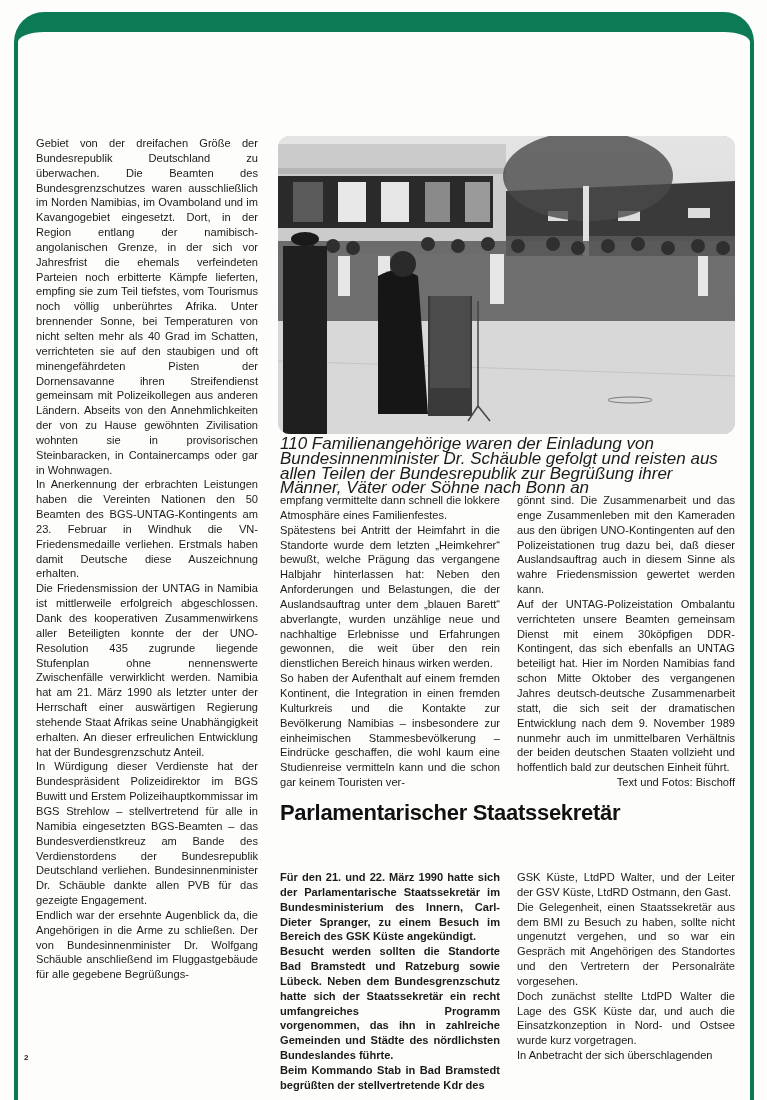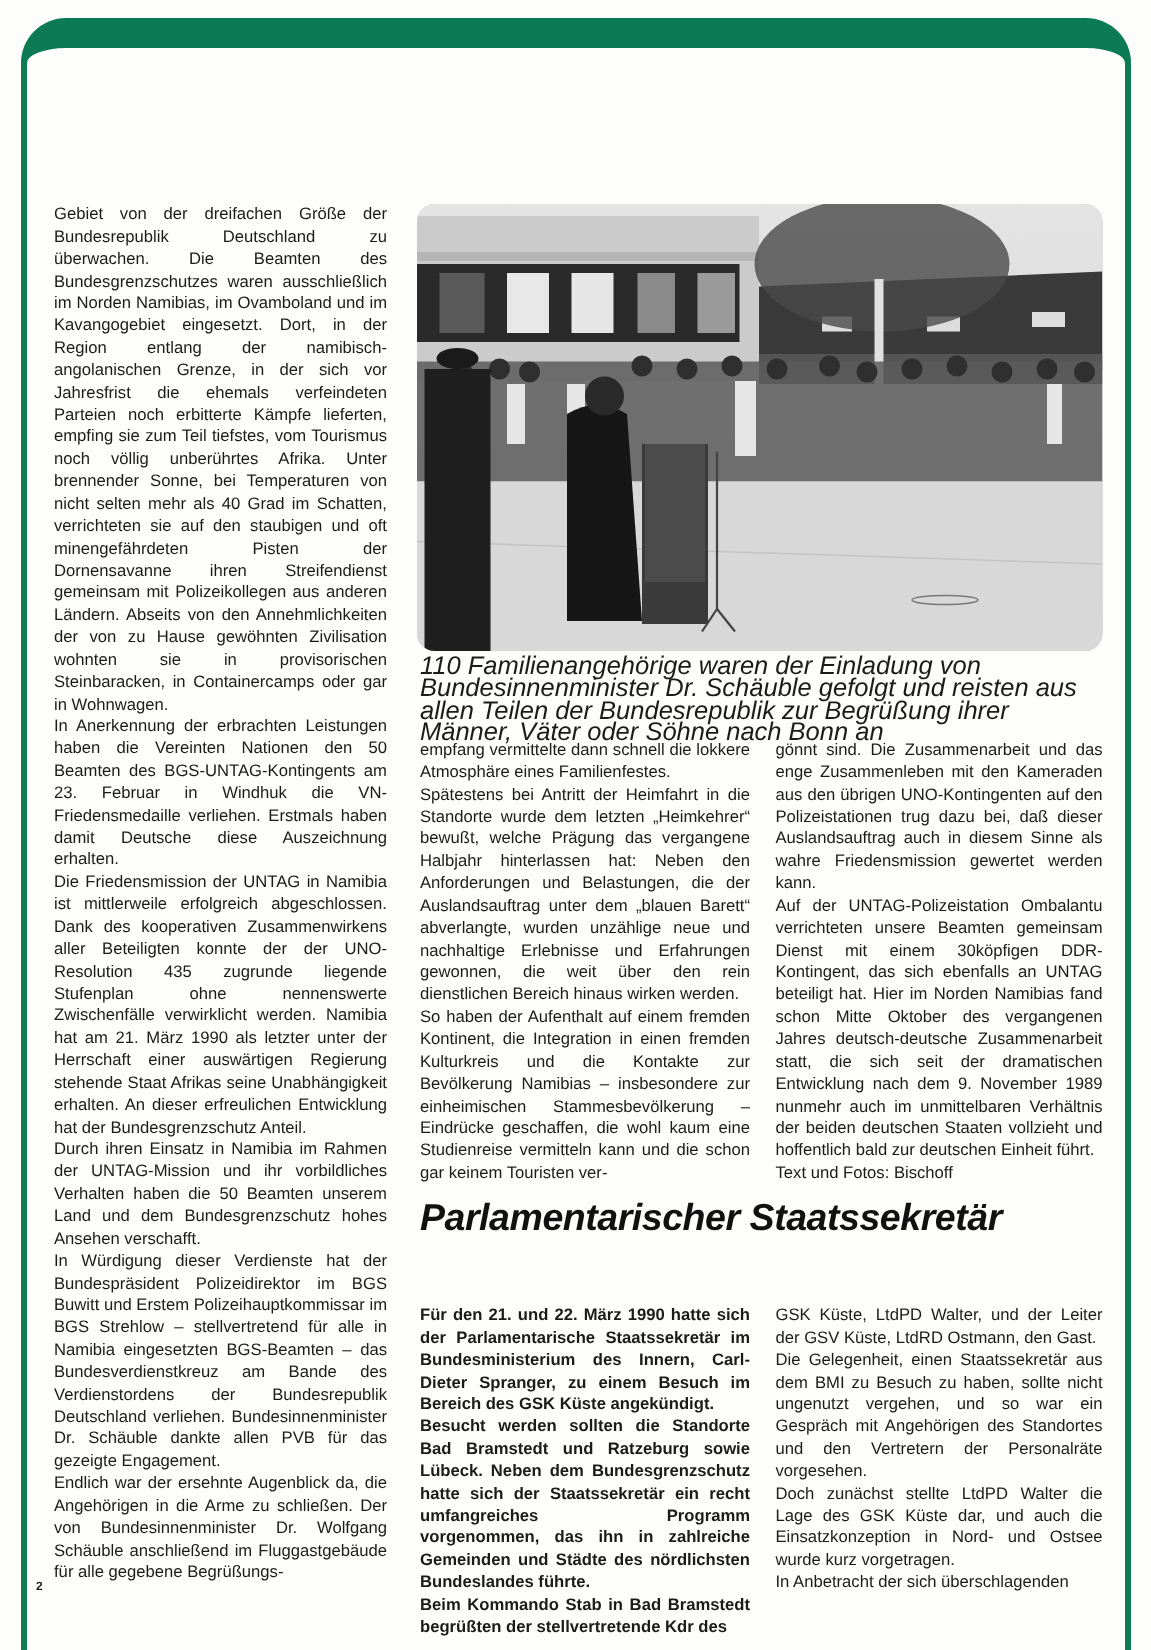--- a/index.html
+++ b/index.html
@@ -12,35 +12,34 @@
   .col p { margin:0; text-indent:0; }
   .c1 { left:36px; top:136px; width:222px; }
   .c2 { left:280px; top:493px; width:220px; }
   .c3 { left:517px; top:493px; width:218px; }
   .c4 { left:280px; top:870px; width:220px;font-weight:bold; }
   .c5 { left:517px; top:870px; width:218px; }
   .photo { position:absolute; left:278px; top:136px; width:457px; height:298px; border-radius:12px;
            overflow:hidden; background:#bdbdbd; }
   .caption { position:absolute; left:280px; top:437px; width:455px; font-size:17px; line-height:14.8px;
              font-style:italic; }
-  .headline { position:absolute; left:280px; top:799px; width:470px; font-size:25px; line-height:27px;
-              font-weight:bold; font-style:italic; letter-spacing:-0.3px; color:#111; }
-  .credit { }
+  .headline { position:absolute; left:280px; top:799px; width:470px; font-size:22px; line-height:27px;
+              font-weight:bold; letter-spacing:-0.3px; color:#111; }
+  .credit { text-align:right; }
   .page-num { position:absolute; left:24px; top:1053px; font-size:8px; font-weight:bold; }
 </style>
 </head>
 <body>
 
 <div class="frame"></div>
 
 <div class="col c1">
   <p>Gebiet von der dreifachen Größe der Bundesrepublik Deutschland zu überwachen. Die Beamten des Bundesgrenzschutzes waren ausschließlich im Norden Namibias, im Ovamboland und im Kavangogebiet eingesetzt. Dort, in der Region entlang der namibisch-angolanischen Grenze, in der sich vor Jahresfrist die ehemals verfeindeten Parteien noch erbitterte Kämpfe lieferten, empfing sie zum Teil tiefstes, vom Tourismus noch völlig unberührtes Afrika. Unter brennender Sonne, bei Temperaturen von nicht selten mehr als 40 Grad im Schatten, verrichteten sie auf den staubigen und oft minengefährdeten Pisten der Dornensavanne ihren Streifendienst gemeinsam mit Polizeikollegen aus anderen Ländern. Abseits von den Annehmlichkeiten der von zu Hause gewöhnten Zivilisation wohnten sie in provisorischen Steinbaracken, in Containercamps oder gar in Wohnwagen.</p>
   <p>In Anerkennung der erbrachten Leistungen haben die Vereinten Nationen den 50 Beamten des BGS-UNTAG-Kontingents am 23. Februar in Windhuk die VN-Friedensmedaille verliehen. Erstmals haben damit Deutsche diese Auszeichnung erhalten.</p>
   <p>Die Friedensmission der UNTAG in Namibia ist mittlerweile erfolgreich abgeschlossen. Dank des kooperativen Zusammenwirkens aller Beteiligten konnte der der UNO-Resolution 435 zugrunde liegende Stufenplan ohne nennenswerte Zwischenfälle verwirklicht werden. Namibia hat am 21. März 1990 als letzter unter der Herrschaft einer auswärtigen Regierung stehende Staat Afrikas seine Unabhängigkeit erhalten. An dieser erfreulichen Entwicklung hat der Bundesgrenzschutz Anteil.</p>
-  <p>Durch ihren Einsatz in Namibia im Rahmen der UNTAG-Mission und ihr vorbildliches Verhalten haben die 50 Beamten unserem Land und dem Bundesgrenzschutz hohes Ansehen verschafft.</p>
   <p>In Würdigung dieser Verdienste hat der Bundespräsident Polizeidirektor im BGS Buwitt und Erstem Polizeihauptkommissar im BGS Strehlow – stellvertretend für alle in Namibia eingesetzten BGS-Beamten – das Bundesverdienstkreuz am Bande des Verdienstordens der Bundesrepublik Deutschland verliehen. Bundesinnenminister Dr. Schäuble dankte allen PVB für das gezeigte Engagement.</p>
   <p>Endlich war der ersehnte Augenblick da, die Angehörigen in die Arme zu schließen. Der von Bundesinnenminister Dr. Wolfgang Schäuble anschließend im Fluggastgebäude für alle gegebene Begrüßungs-</p>
 </div>
 
 <div class="photo">
   <svg width="457" height="298" viewBox="0 0 457 298">
     <defs>
       <linearGradient id="sky" x1="0" y1="0" x2="0" y2="1">
         <stop offset="0" stop-color="#e4e4e4"></stop>
           <stop offset="1" stop-color="#cfcfcf"></stop>

